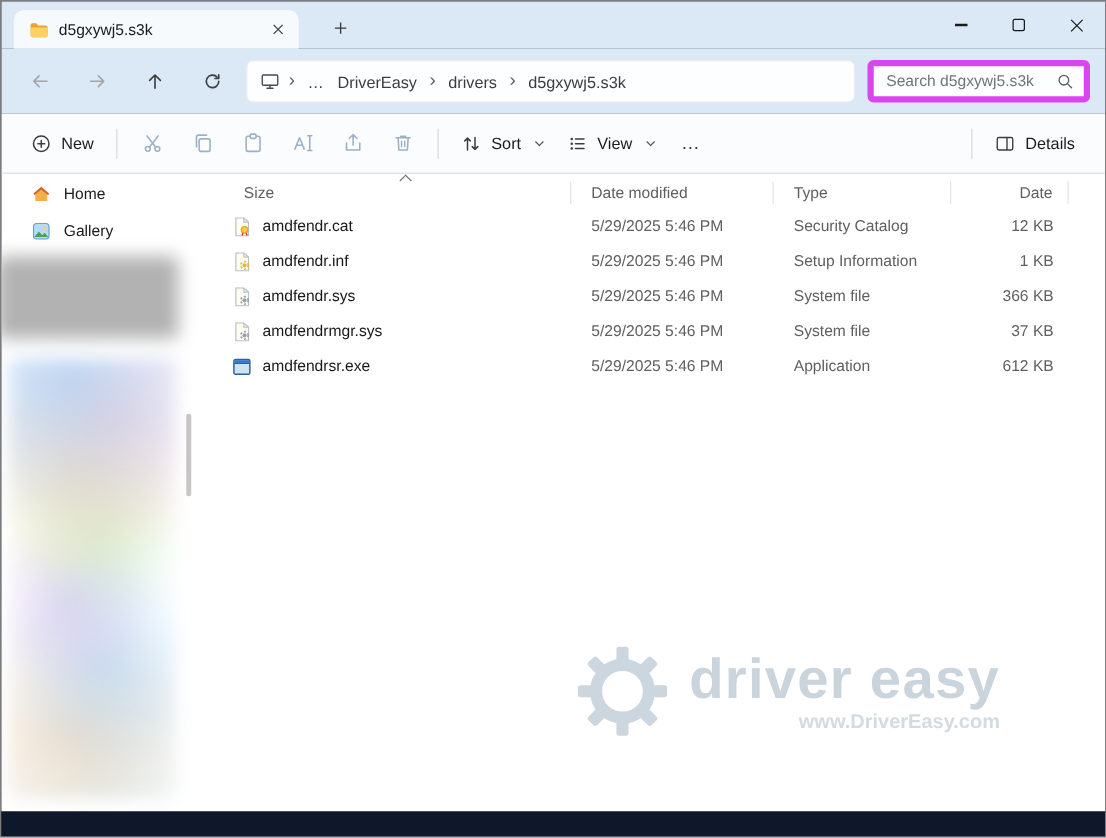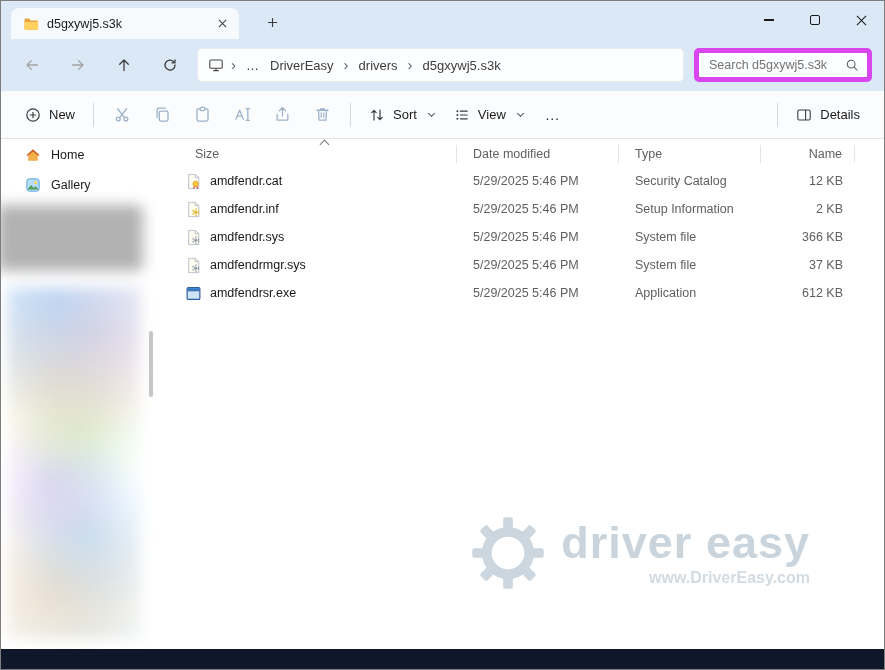--- a/index.html
+++ b/index.html
@@ -115,21 +115,21 @@
   .fhead .hcell { height: 18px; display: flex; align-items: center; padding-left: 16px; border-right: 1px solid #e4e4e4; position: relative; }
   .fhead .hcell.size { justify-content: flex-end; padding-right: 12px; }
   .sort-caret { position: absolute; left: 142px; top: -4px; width: 7px; height: 7px; border-left: 1.4px solid #777; border-top: 1.4px solid #777; transform: rotate(45deg); }
   .frow { height: 28px; }
   .fcell-name { display: flex; align-items: center; gap: 8px; padding-left: 6px; color: #191919; }
   .fcell { color: #5f5f5f; padding-left: 16px; }
   .fcell.size { text-align: right; padding-right: 12px; padding-left: 0; }
   .ficon { width: 17px; height: 17px; flex: 0 0 auto; }
 
   
-  .watermark { position: absolute; right: 74px; top: 377px; display: flex; align-items: center; gap: 16px; pointer-events: none; }
+  .watermark { position: absolute; right: 84px; top: 377px; display: flex; align-items: center; gap: 16px; pointer-events: none; }
   .wm-text { display: flex; flex-direction: column; align-items: flex-end; }
   .wm-brand { font-size: 45px; font-weight: bold; color: #c9d4dc; letter-spacing: 1px; line-height: 1; }
   .wm-url { font-size: 16px; font-weight: bold; color: #d2dbe2; margin-top: 4px; }
 
   
   .statusbar {
     position: absolute; left: 0; bottom: 0; width: 100%; height: 22px;
     background: #fff; border-top: 1px solid #e6e6e6;
     display: flex; align-items: center; padding: 0 8px 0 16px;
     font-size: 12px; color: #565656;
@@ -343,21 +343,21 @@
             <span>Size</span>
             <span class="sort-caret"></span>
           </div>
           <div class="hcell">
               <span>Date modified</span>
             </div>
           <div class="hcell">
               <span>Type</span>
             </div>
           <div class="hcell size">
-              <span>Name</span>
+              <span>Date</span>
             </div>
         </div>
 
         <div class="frow">
           <div class="fcell-name">
             <span class="ficon">
               <svg width="17" height="17" viewBox="0 0 16 16">
                   <path d="M3.5 1.3h6L13 4.4v10.3H3.5z" fill="#fffdf2" stroke="#b8c0c8" stroke-width="0.9"></path>
                   <path d="M9.5 1.3v3.1H13" fill="none" stroke="#b8c0c8" stroke-width="0.9"></path>
                   <path d="M9.1 11.9l-1 2.6M10.9 11.9l1 2.6" stroke="#d04438" stroke-width="1.2"></path>
@@ -378,21 +378,21 @@
                   <path d="M3.5 1.3h6L13 4.4v10.3H3.5z" fill="#fffdf2" stroke="#b8c0c8" stroke-width="0.9"></path>
                   <path d="M9.5 1.3v3.1H13" fill="none" stroke="#b8c0c8" stroke-width="0.9"></path>
                   <circle cx="10" cy="10.6" r="1.6" fill="#e3b93c"></circle>
                   <circle cx="10" cy="10.6" r="2.8" fill="none" stroke="#e3b93c" stroke-width="1.3" stroke-dasharray="1.5 1.6"></circle>
                 </svg>
             </span>
             <span>amdfendr.inf</span>
           </div>
           <div class="fcell">5/29/2025 5:46 PM</div>
           <div class="fcell">Setup Information</div>
-          <div class="fcell size">2 KB</div>
+          <div class="fcell size">1 KB</div>
         </div>
 
         <div class="frow">
           <div class="fcell-name">
             <span class="ficon">
               <svg width="17" height="17" viewBox="0 0 16 16">
                   <path d="M3.5 1.3h6L13 4.4v10.3H3.5z" fill="#fffdf2" stroke="#b8c0c8" stroke-width="0.9"></path>
                   <path d="M9.5 1.3v3.1H13" fill="none" stroke="#b8c0c8" stroke-width="0.9"></path>
                   <circle cx="10" cy="10.6" r="1.6" fill="#98a2ab"></circle>
                   <circle cx="10" cy="10.6" r="2.8" fill="none" stroke="#98a2ab" stroke-width="1.3" stroke-dasharray="1.5 1.6"></circle>

